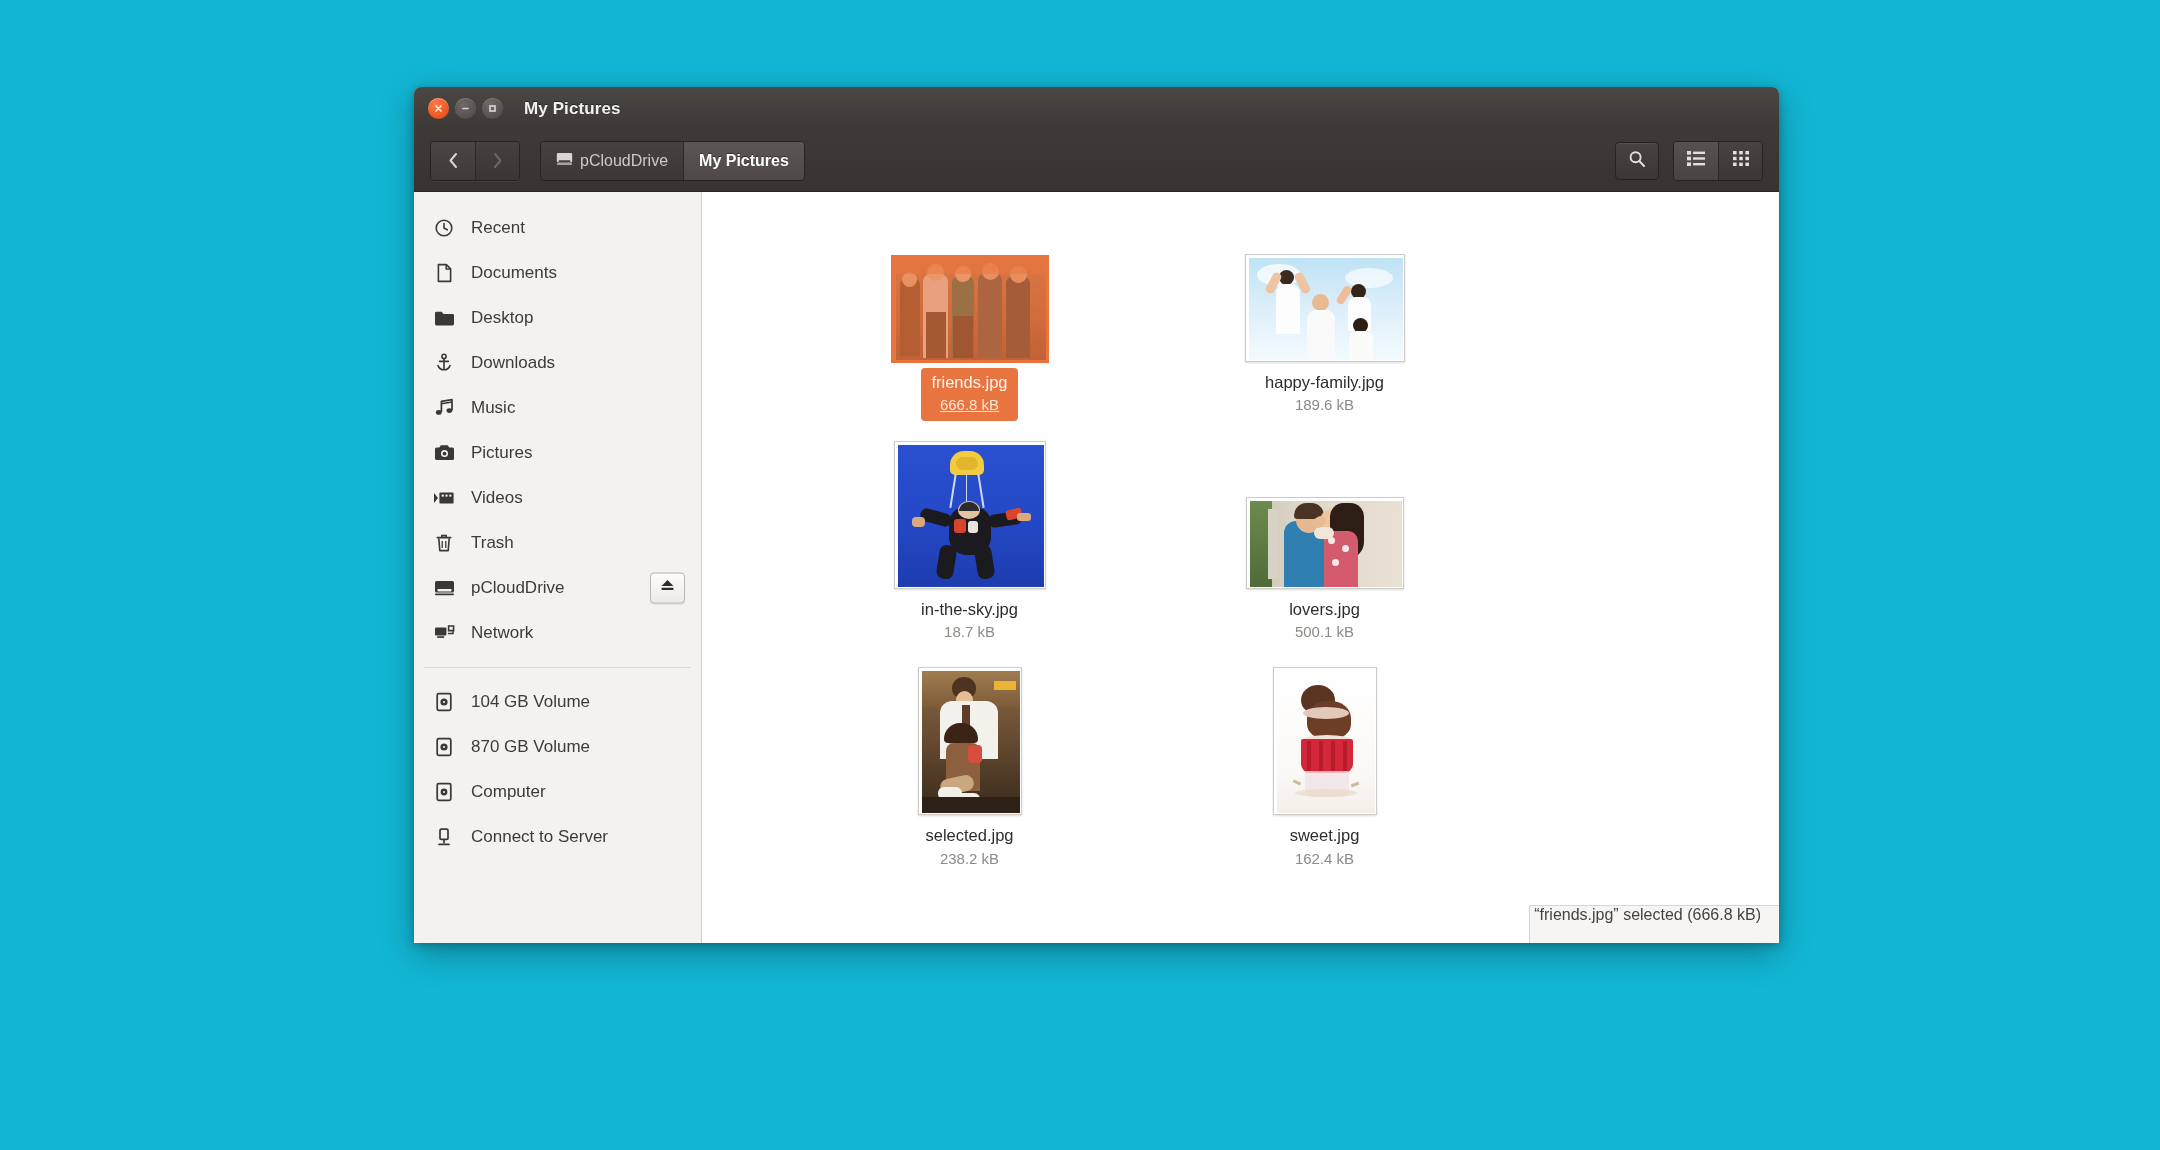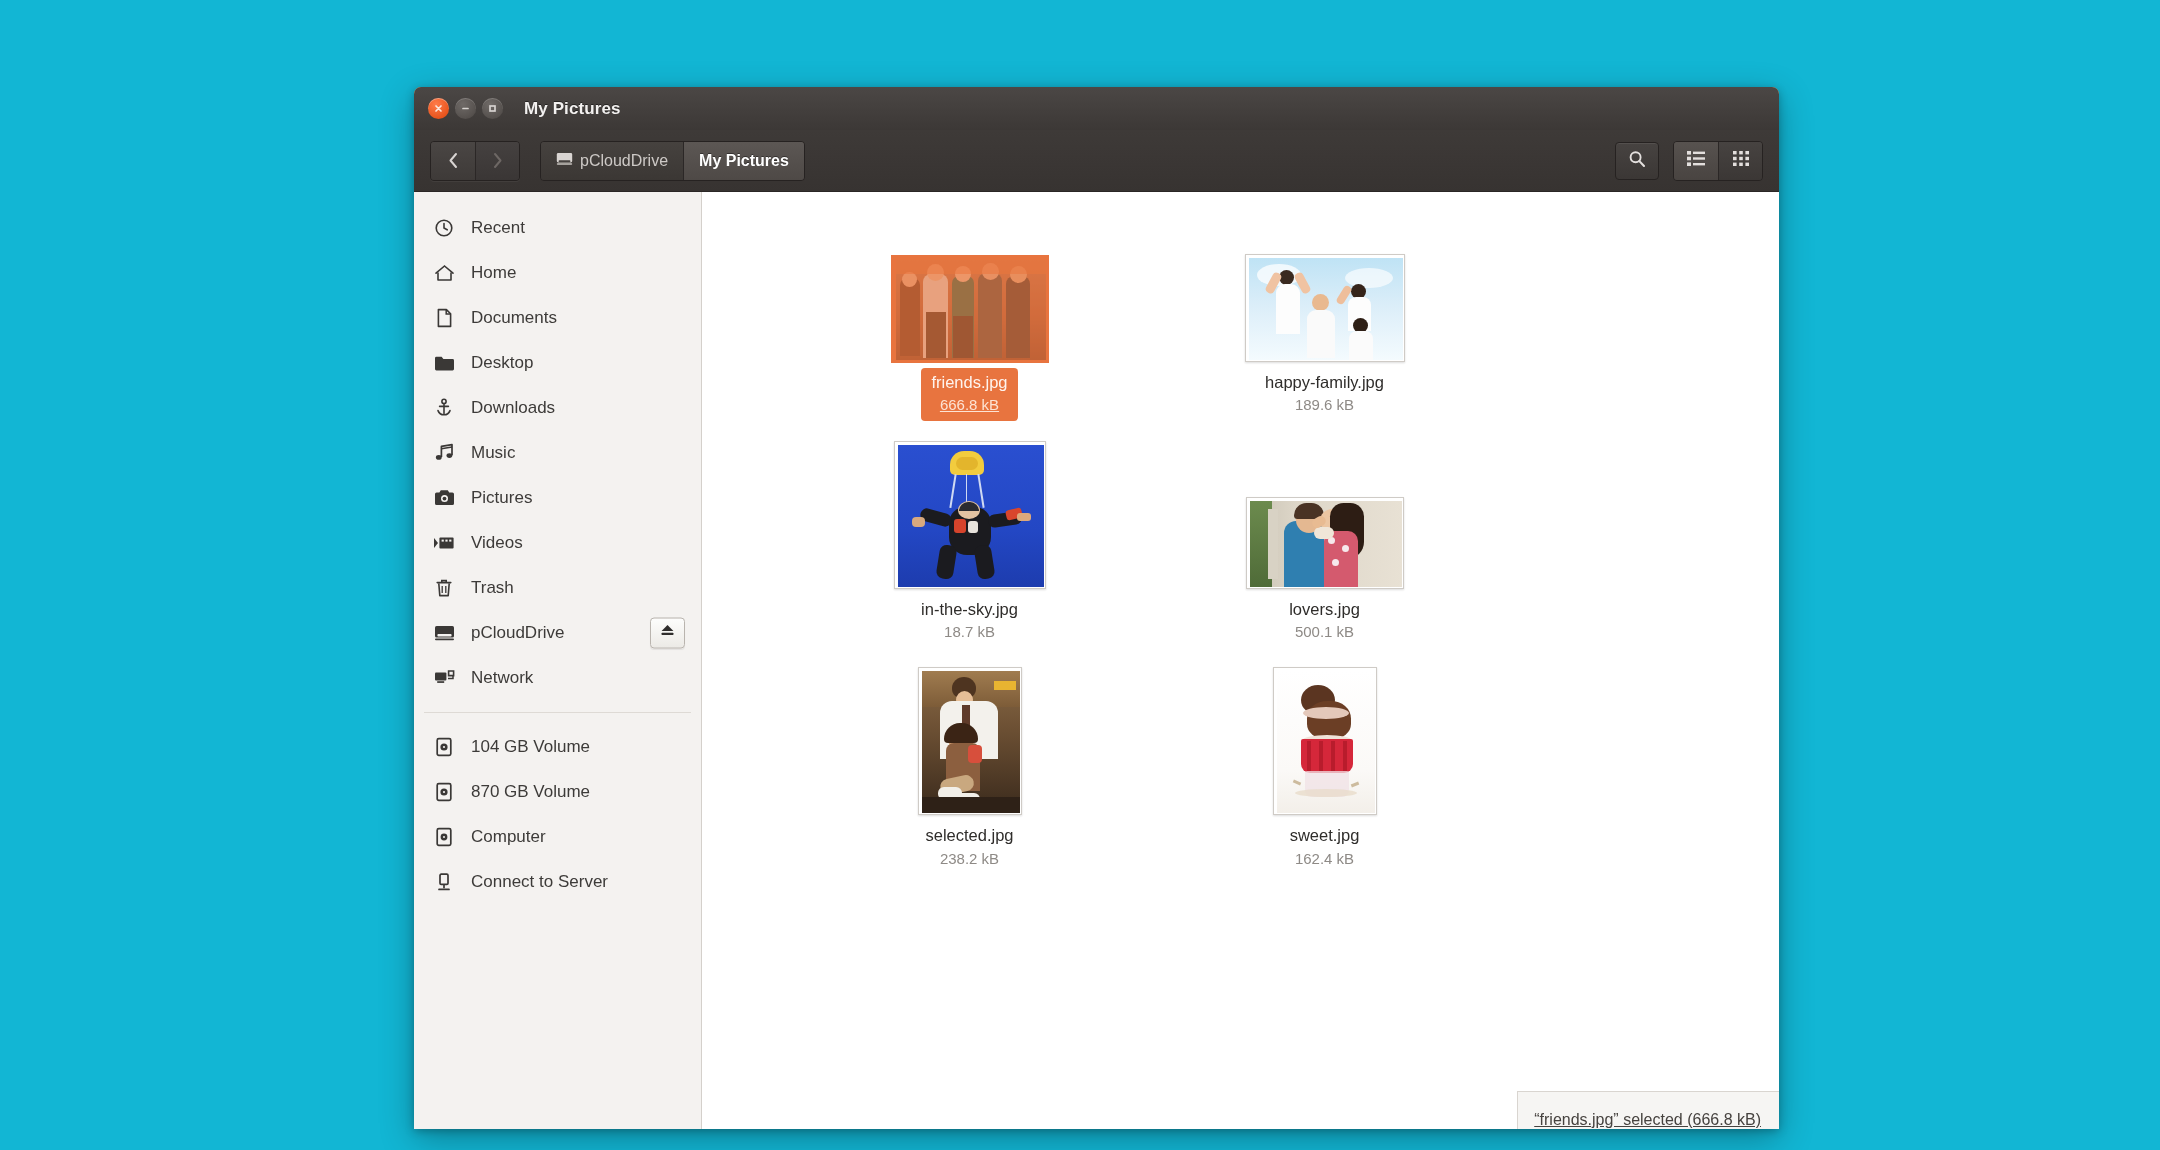--- a/index.html
+++ b/index.html
@@ -15,21 +15,21 @@
     font-family: "Liberation Sans", sans-serif;
     position: relative;
   }
 
   
   #file-manager-window {
     position: absolute;
     left: 414px;
     top: 87px;
     width: 1365px;
-    height: 1042px;
+    height: 856px;
     border-radius: 7px 7px 0 0;
     box-shadow: 0 10px 34px rgba(0,0,0,0.30), 0 2px 8px rgba(0,0,0,0.25);
     overflow: hidden;
     display: flex;
     flex-direction: column;
     background: #fdba74;
   }
 
   
   .titlebar {
@@ -251,26 +251,25 @@
 
   
   .statusbar {
     position: absolute;
     right: 0; bottom: 0;
     height: 38px;
     background: #f6f5f3;
     border-top: 1px solid #d9d5d0;
     border-left: 1px solid #d9d5d0;
     display: flex;
-    align-items: flex-end;
-    padding: 0 18px 0 16px;
+    align-items: flex-start;
+    padding: 0 18px 0 4px;
     font-size: 16px;
     color: #46423f;
     white-space: nowrap;
-    text-decoration: underline;
   }
 
   
   .layer { position: absolute; }
 </style>
 </head>
 <body style="background: rgb(18, 182, 212);">
 
 <div id="file-manager-window">
 
@@ -374,29 +373,20 @@
       <div class="side-item">
         <span class="ico">
           <svg width="20" height="20" viewBox="0 0 20 20" aria-hidden="true">
             <circle cx="10" cy="10" r="7.8" fill="none" stroke="currentColor" stroke-width="1.6"></circle>
             <path d="M10 5.6 V10 L13.2 11.8" fill="none" stroke="currentColor" stroke-width="1.6" stroke-linecap="round"></path>
           </svg>
         </span>
         <span class="lbl">Recent</span>
       </div>
 
-      <div class="side-item">
-        <span class="ico">
-          <svg width="21" height="20" viewBox="0 0 21 20" aria-hidden="true">
-            <path d="M10.5 3 L19 10.2 M10.5 3 L2 10.2" fill="none" stroke="currentColor" stroke-width="1.6" stroke-linecap="round"></path>
-            <path d="M4 9.6 V17 H17 V9.6" fill="none" stroke="currentColor" stroke-width="1.6" stroke-linejoin="round"></path>
-          </svg>
-        </span>
-        <span class="lbl">Home</span>
-      </div>
 
       <div class="side-item">
         <span class="ico">
           <svg width="17" height="20" viewBox="0 0 17 20" aria-hidden="true">
             <path d="M2.4 1.6 H10.4 L14.6 5.8 V18.4 H2.4 Z" fill="none" stroke="currentColor" stroke-width="1.6" stroke-linejoin="round"></path>
             <path d="M10.2 1.8 V6 H14.4" fill="none" stroke="currentColor" stroke-width="1.5"></path>
           </svg>
         </span>
         <span class="lbl">Documents</span>
       </div>

